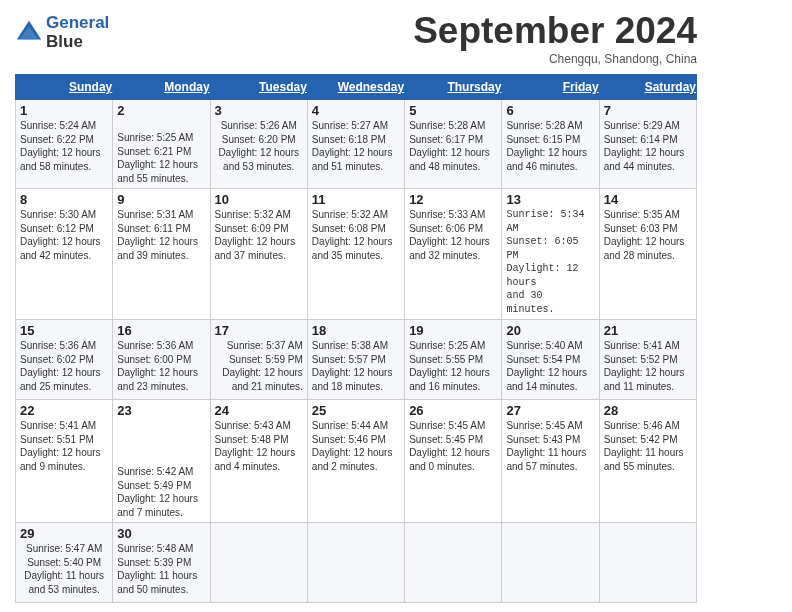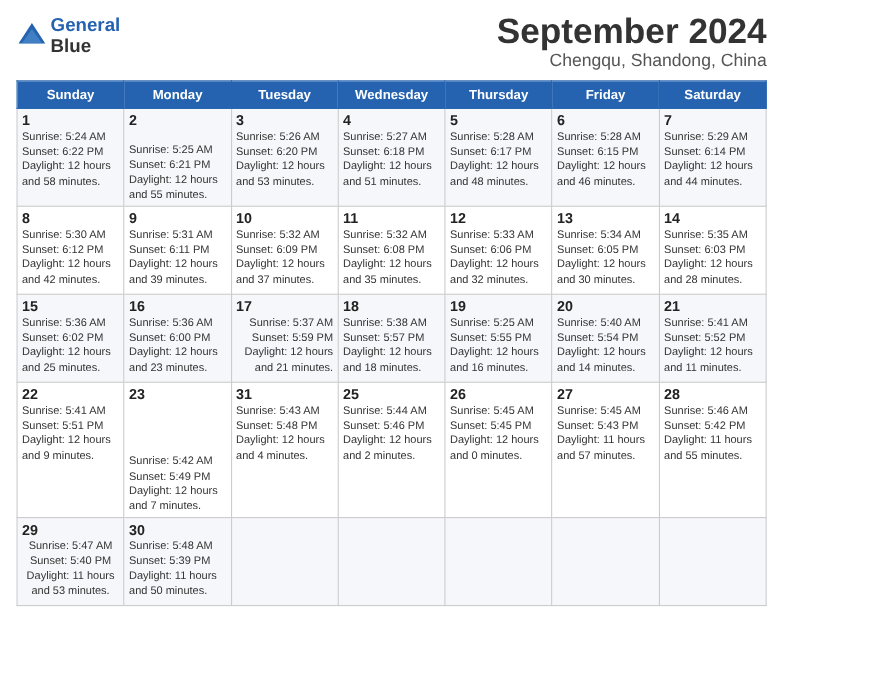--- a/index.html
+++ b/index.html
@@ -27,42 +27,43 @@
     }
     .logo-icon {
       width: 28px;
       height: 28px;
       margin-right: 3px;
     }
     .title-area {
       text-align: right;
     }
     .month-title {
-      font-size: 32px;
+      font-size: 37px;
       font-weight: bold;
       color: #333;
       margin-left: 31px;
     }
     .location-title {
-      font-size: 16px;
+      font-size: 12px;
       color: #555;
     }
     table {
       width: 100%;
       border-collapse: collapse;
       font-size: 10px;
     }
     thead tr th {
       background-color: #2563b0;
       color: #fff;
       padding: 5px 0;
-      text-align: center;
+      text-align: right;
       font-size: 12px;
       font-weight: bold;
       border: 1px solid #2563b0;
+      text-decoration: underline;
     }
     tbody tr td {
       border: 1px solid #ccc;
       vertical-align: top;
       padding: 3px 4px;
       width: 14.28%;
       height: 80px;
     }
     tbody tr:nth-child(odd) td {
       background-color: #f5f7fa;
@@ -130,21 +131,21 @@
           </td>
           <td>
             <span class="day-num">2</span>
             <div class="day-info" style="white-space: pre-line; margin-top: 13px;">Sunrise: 5:25 AM
 Sunset: 6:21 PM
 Daylight: 12 hours
 and 55 minutes.</div>
           </td>
           <td>
             <span class="day-num">3</span>
-            <div class="day-info" style="white-space: pre-line;">Sunrise: 5:26 AM
+            <div class="day-info" style="white-space: pre-line; text-align: center;">Sunrise: 5:26 AM
 Sunset: 6:20 PM
 Daylight: 12 hours
 and 53 minutes.</div>
           </td>
           <td>
             <span class="day-num">4</span>
             <div class="day-info" style="white-space: pre-line;">Sunrise: 5:27 AM
 Sunset: 6:18 PM
 Daylight: 12 hours
 and 51 minutes.</div>
@@ -202,21 +203,21 @@
           </td>
           <td>
             <span class="day-num">12</span>
             <div class="day-info" style="white-space: pre-line;">Sunrise: 5:33 AM
 Sunset: 6:06 PM
 Daylight: 12 hours
 and 32 minutes.</div>
           </td>
           <td>
             <span class="day-num">13</span>
-            <div class="day-info" style="white-space: pre-line;">Sunrise: 5:34 AM
+            <div class="day-info" style="white-space: pre-line; font-family: Liberation Mono, monospace;">Sunrise: 5:34 AM
 Sunset: 6:05 PM
 Daylight: 12 hours
 and 30 minutes.</div>
           </td>
           <td>
             <span class="day-num">14</span>
             <div class="day-info" style="white-space: pre-line;">Sunrise: 5:35 AM
 Sunset: 6:03 PM
 Daylight: 12 hours
 and 28 minutes.</div>
@@ -282,21 +283,21 @@
 and 9 minutes.</div>
           </td>
           <td>
             <span class="day-num">23</span>
             <div class="day-info" style="white-space: pre-line; margin-top: 47px;">Sunrise: 5:42 AM
 Sunset: 5:49 PM
 Daylight: 12 hours
 and 7 minutes.</div>
           </td>
           <td>
-            <span class="day-num">31</span>
+            <span class="day-num">24</span>
             <div class="day-info" style="white-space: pre-line;">Sunrise: 5:43 AM
 Sunset: 5:48 PM
 Daylight: 12 hours
 and 4 minutes.</div>
           </td>
           <td>
             <span class="day-num">25</span>
             <div class="day-info" style="white-space: pre-line;">Sunrise: 5:44 AM
 Sunset: 5:46 PM
 Daylight: 12 hours

